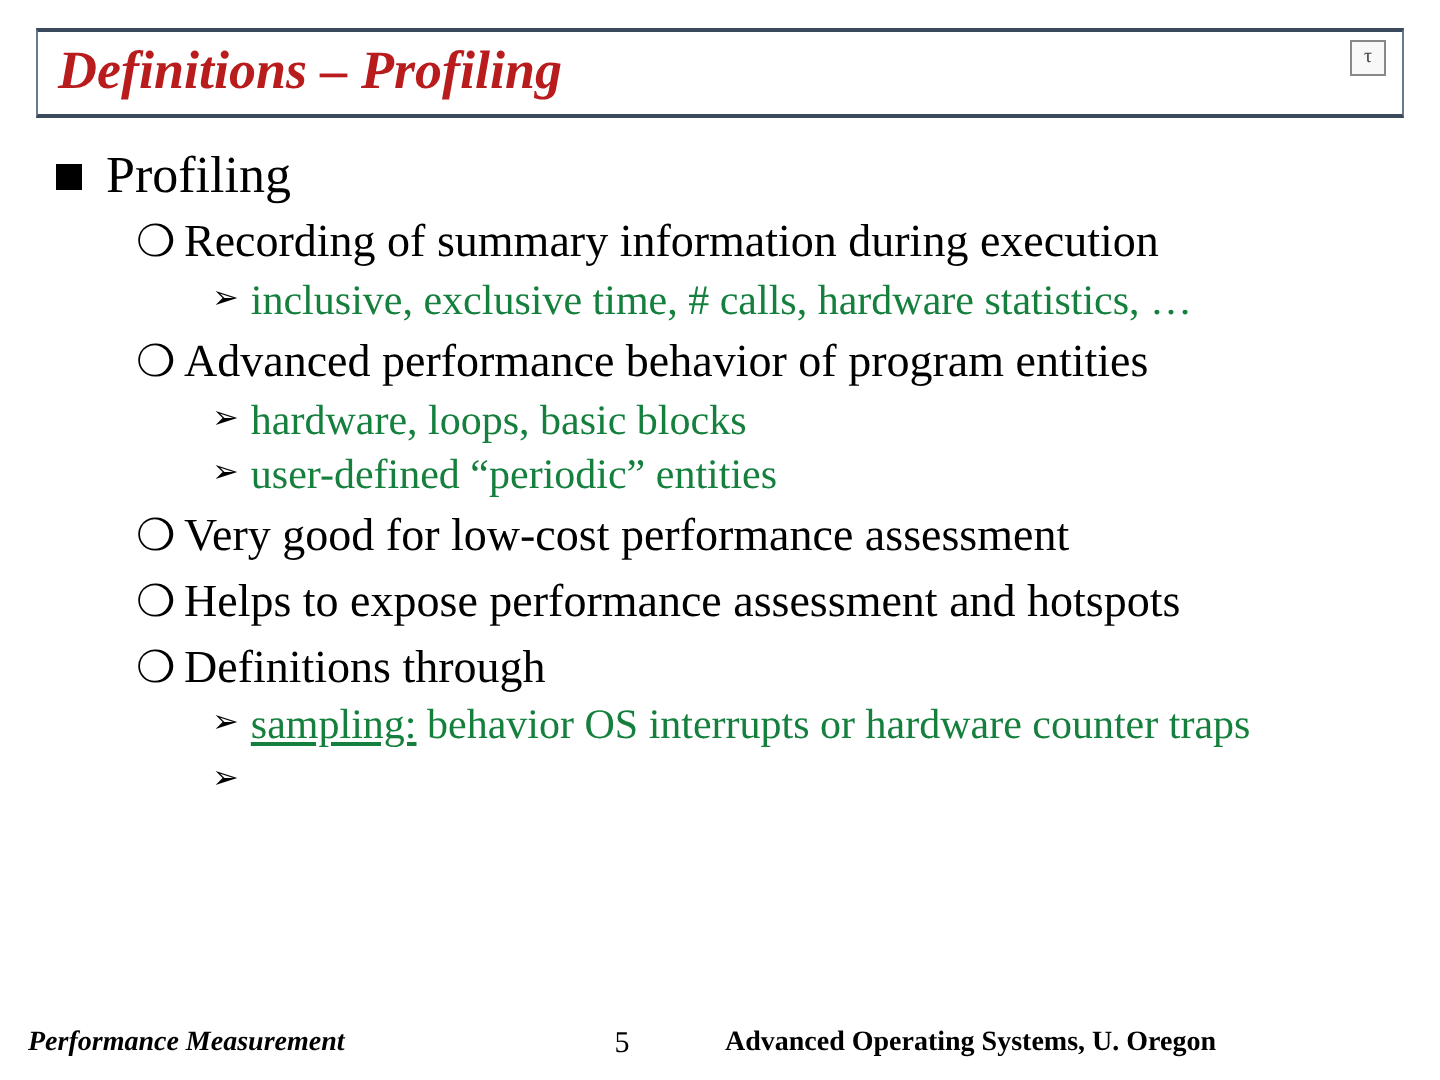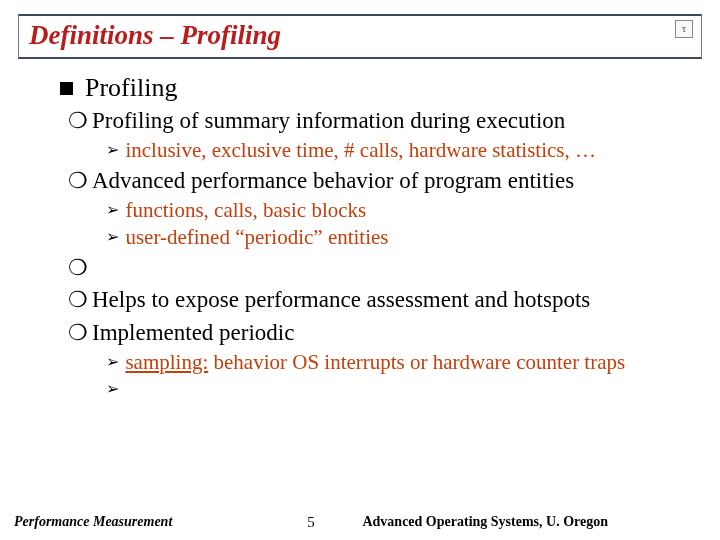--- a/index.html
+++ b/index.html
@@ -38,21 +38,20 @@
     color: #444;
     background: #f8f8f8;
   }
   .content {
     padding: 14px 28px 0 28px;
   }
   .lvl1 {
     display: flex;
     align-items: flex-start;
     margin-bottom: 4px;
-    margin-left: 32px;
   }
   .lvl1 .bul {
     width: 13px; height: 13px;
     background: #000;
     margin-top: 9px;
     margin-right: 12px;
     flex-shrink: 0;
   }
   .lvl1 .txt {
     font-size: 26px;
@@ -85,21 +84,21 @@
   }
   .lvl3 .bul {
     font-size: 16px;
     line-height: 24px;
     margin-right: 6px;
     flex-shrink: 0;
     font-family: Arial, sans-serif;
   }
   .lvl3 .txt {
     font-size: 21px;
-    color: #c2410c;
+    color: #15803d;
     line-height: 1.2;
   }
   .underline { text-decoration: underline; }
   .footer {
     position: absolute;
     bottom: 10px;
     left: 0;
     width: 622px;
     padding: 0 14px;
     display: flex;
@@ -132,52 +131,53 @@
 
 <div class="content">
 
   <div class="lvl1">
     <div class="bul"></div>
     <div class="txt">Profiling</div>
   </div>
 
   <div class="lvl2">
     <div class="bul">❍</div>
-    <div class="txt">Profiling of summary information during execution</div>
+    <div class="txt">Recording of summary information during execution</div>
   </div>
   <div class="lvl3">
     <div class="bul">➢</div>
     <div class="txt">inclusive, exclusive time, # calls, hardware statistics, …</div>
   </div>
 
   <div class="lvl2">
     <div class="bul">❍</div>
     <div class="txt">Advanced performance behavior of program entities</div>
   </div>
   <div class="lvl3">
     <div class="bul">➢</div>
-    <div class="txt">functions, calls, basic blocks</div>
+    <div class="txt">hardware, loops, basic blocks</div>
   </div>
   <div class="lvl3">
     <div class="bul">➢</div>
     <div class="txt">user-defined “periodic” entities</div>
   </div>
 
   <div class="lvl2">
     <div class="bul">❍</div>
+    <div class="txt">Very good for low-cost performance assessment</div>
   </div>
 
   <div class="lvl2">
     <div class="bul">❍</div>
     <div class="txt">Helps to expose performance assessment and hotspots</div>
   </div>
 
   <div class="lvl2">
     <div class="bul">❍</div>
-    <div class="txt">Implemented periodic</div>
+    <div class="txt">Definitions through</div>
   </div>
   <div class="lvl3">
     <div class="bul">➢</div>
     <div class="txt"><span class="underline">sampling:</span><span> behavior OS interrupts or hardware counter traps</span></div>
   </div>
   <div class="lvl3">
     <div class="bul">➢</div>
   </div>
 
 </div>

